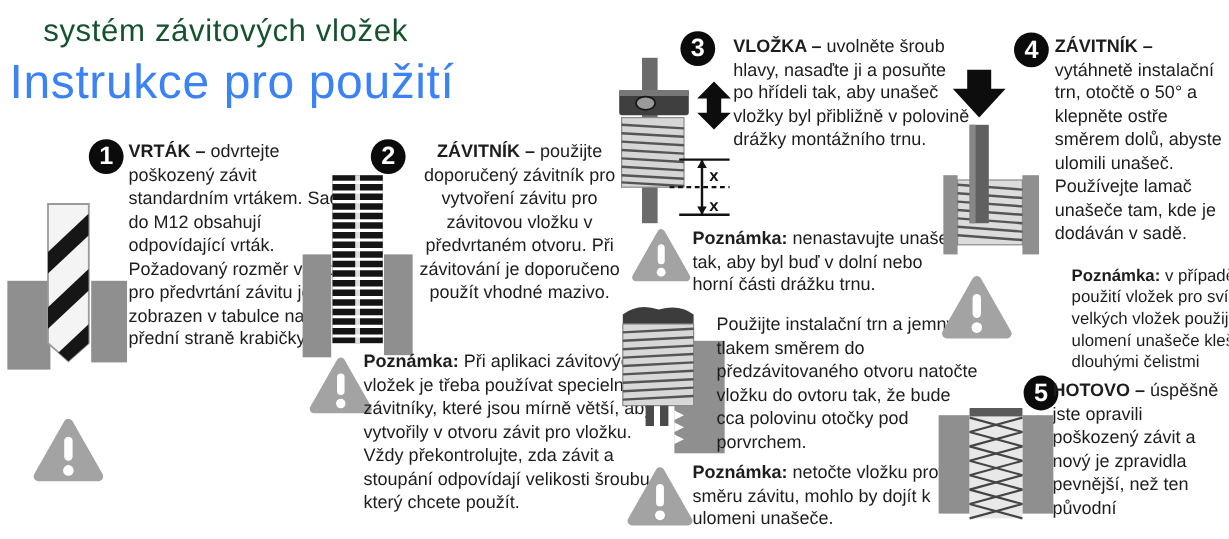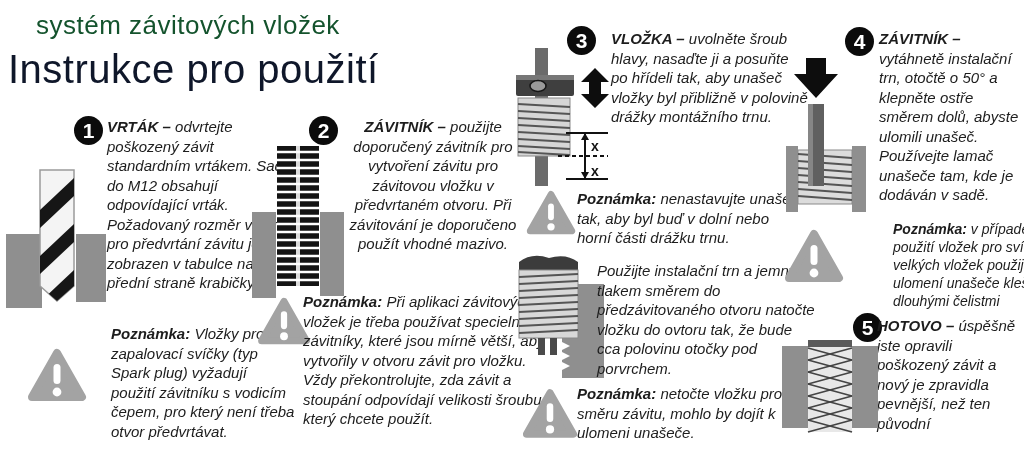--- a/index.html
+++ b/index.html
@@ -1,25 +1,25 @@
 <!DOCTYPE html>
 <html><head>
 <meta charset="utf-8">
 <style>
   * { margin:0; padding:0; box-sizing:border-box; }
   html,body { background:#ffffff; }
   body { font-family:"Liberation Sans", sans-serif; }
   .sheet { position:relative; width:1024px; height:449px; background:#ffffff; overflow:hidden; color:#1d1d1d; }
   .abs { position:absolute; }
   .subtitle { font-size:26px; color:#14532d; letter-spacing:0.5px; }
-  .title { font-size:40px; color:#0f172a; letter-spacing:0.5px; }
+  .title { font-size:40px; color:#3b82f6; letter-spacing:0.5px; }
   .badge { width:29px; height:29px; border-radius:50%; background:#0b0b0b; color:#fff;
            display:flex; align-items:center; justify-content:center;
            font-weight:bold; font-size:21px; line-height:1; }
-  .txt { font-size:15px; line-height:19.5px; color:#1d1d1d;font-style:italic; }
+  .txt { font-size:15px; line-height:19.5px; color:#1d1d1d; }
   .txt b { font-weight:bold; }
   .small { font-size:14px; line-height:18px; }
   svg { display:block; }
   .dimlabel { font-family:"Liberation Sans",sans-serif; font-weight:bold; font-size:14px; fill:#111; }
 </style>
 </head>
 <body>
 
 <div class="sheet">
 
@@ -48,24 +48,20 @@
       <polygon points="34,88 68,56 68,74 34,106" fill="#161616"></polygon>
       <polygon points="34,134 68,102 68,122 34,154" fill="#161616"></polygon>
     </g>
   </svg>
 
   <svg class="abs" style="left:26px; top:348px;" width="62" height="56" viewBox="0 0 60 56">
     <path d="M30 5 L55 49 L5 49 Z" fill="#a3a3a3" stroke="#a3a3a3" stroke-width="8" stroke-linejoin="round"></path>
     <rect x="26.5" y="16" width="7" height="20" rx="3.5" fill="#fff"></rect>
     <circle cx="30" cy="44" r="4.4" fill="#fff"></circle>
   </svg>
-  <div class="abs txt" style="left:111px; top:324px; width:184px;">
-    <b>Poznámka:</b>
-    <span>Vložky pro zapalovací svíčky (typ Spark plug) vyžadují použití závitníku s vodicím čepem, pro který není třeba otvor předvrtávat.</span>
-  </div>
 
   <div class="abs badge" style="left:309px; top:116px;">
     <span>2</span>
   </div>
   <div class="abs txt" style="left:341px; top:117px; width:184px;text-align:center;">
     <b>ZÁVITNÍK –</b>
     <span>použijte doporučený závitník pro vytvoření závitu pro závitovou vložku v předvrtaném otvoru. Při závitování je doporučeno použít vhodné mazivo.</span>
   </div>
 
   <svg class="abs" style="left:252px; top:140px;" width="92" height="158" viewBox="0 0 92 158">

